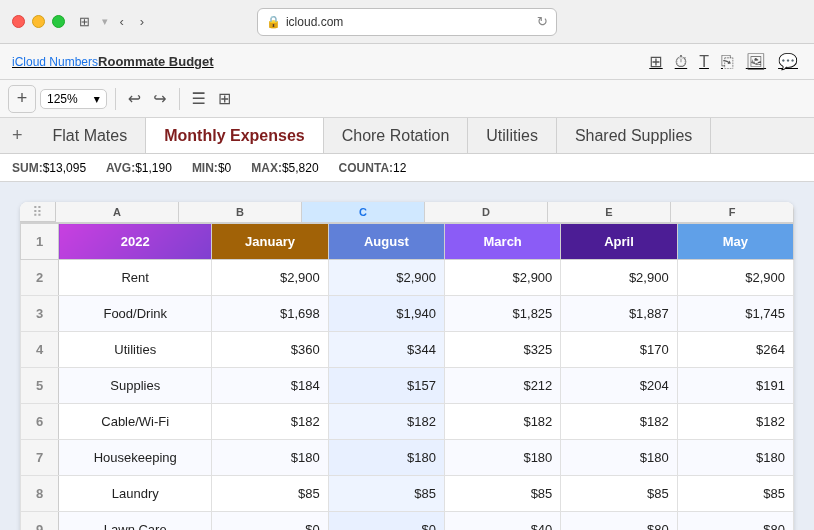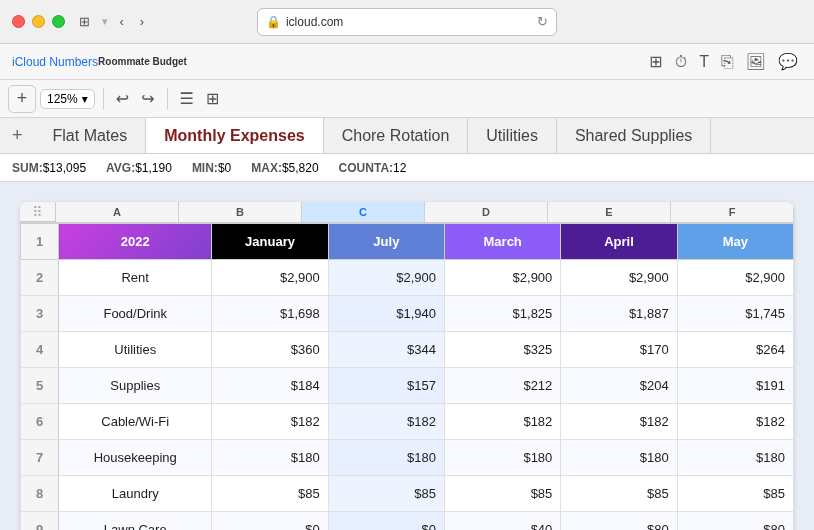--- a/index.html
+++ b/index.html
@@ -42,23 +42,24 @@
 
     
     .app-toolbar {
       background: #f7f7f7;
       border-bottom: 1px solid #d5d5d5;
       display: flex;
       align-items: center;
       padding: 4px 12px;
       height: 36px;
       justify-content: space-between;
+      text-decoration: underline;
     }
     .app-name { color: #1a73e8; font-size: 12px; font-weight: 500; }
-    .doc-title { font-size: 10px; font-weight: 600; color: #333; }
+    .doc-title { font-size: 13px; font-weight: 600; color: #333; }
     .toolbar-group { display: flex; align-items: center; gap: 6px; }
     .toolbar-icon-btn { background: none; border: none; cursor: pointer; color: #555; font-size: 16px; padding: 2px 4px; border-radius: 4px; }
 
     
     .format-toolbar {
       background: #f7f7f7;
       border-bottom: 1px solid #d5d5d5;
       display: flex;
       align-items: center;
       padding: 3px 8px;
@@ -75,21 +76,21 @@
       cursor: pointer;
       display: flex; align-items: center; justify-content: center;
     }
     .zoom-selector {
       background: #fff;
       border: 1px solid #ccc;
       border-radius: 5px;
       padding: 2px 6px;
       font-size: 12px;
       cursor: pointer;
-      display: flex; align-items: center; gap: 4px;
+      display: flex; align-items: center; gap: 16px;
     }
     .toolbar-sep { width: 1px; height: 22px; background: #d0d0d0; margin: 0 4px; }
     .toolbar-group-right { margin-left: auto; display: flex; gap: 4px; }
 
     
     .tabs-bar {
       background: #f0f0f0;
       border-bottom: 1px solid #d0d0d0;
       display: flex;
       align-items: stretch;
@@ -206,21 +207,21 @@
       font-weight: 700;
       font-size: 16px;
       text-align: center;
     }
     .cell-month {
       color: #fff;
       font-weight: 700;
       font-size: 14px;
       text-align: center;
     }
-    .month-jan { background: #000000; }
+    .month-jan { background: #a16207; }
     .month-feb { background: #6080d8; }
     .month-mar { background: #8b5cf6; }
     .month-apr { background: #4c1d95; }
     .month-may { background: #60a0e8; }
 
     .even-row td { background: #f9faff; }
     .even-row .row-number { background: #f5f5f5; }
     .even-row .cell-value.col-c { background: #e8f0ff; }
 
     .grid-corner {
@@ -341,21 +342,21 @@
         <div class="col-header">F</div>
       </div>
 
       <table class="data-table">
 
         <tbody>
             <tr class="header-row-1">
           <td class="row-number">1</td>
           <td class="cell-year">2022</td>
           <td class="cell-month month-jan">January</td>
-          <td class="cell-month month-feb">July</td>
+          <td class="cell-month month-feb">August</td>
           <td class="cell-month month-mar">March</td>
           <td class="cell-month month-apr">April</td>
           <td class="cell-month month-may">May</td>
         </tr>
 
         <tr>
           <td class="row-number">2</td>
           <td class="row-label">Rent</td>
           <td class="cell-value">$2,900</td>
           <td class="cell-value col-c">$2,900</td>

